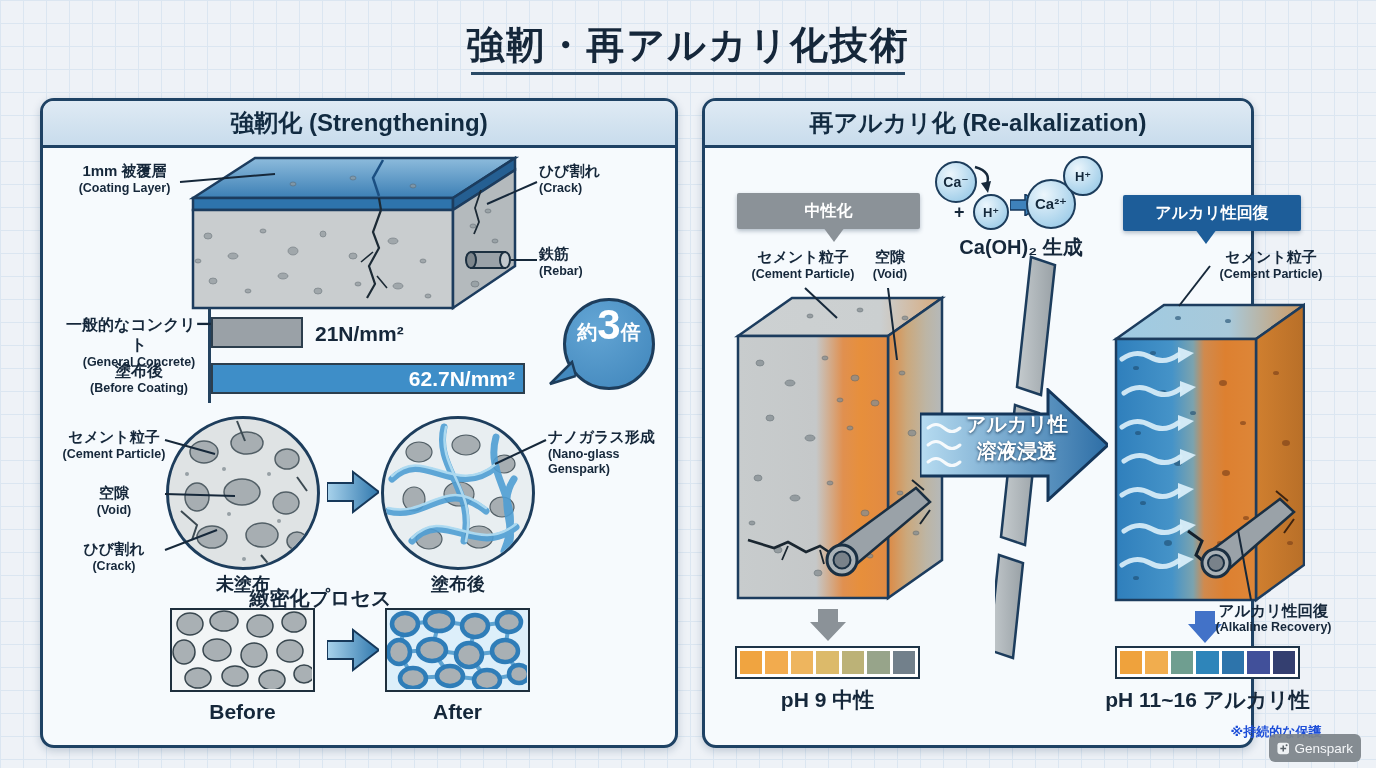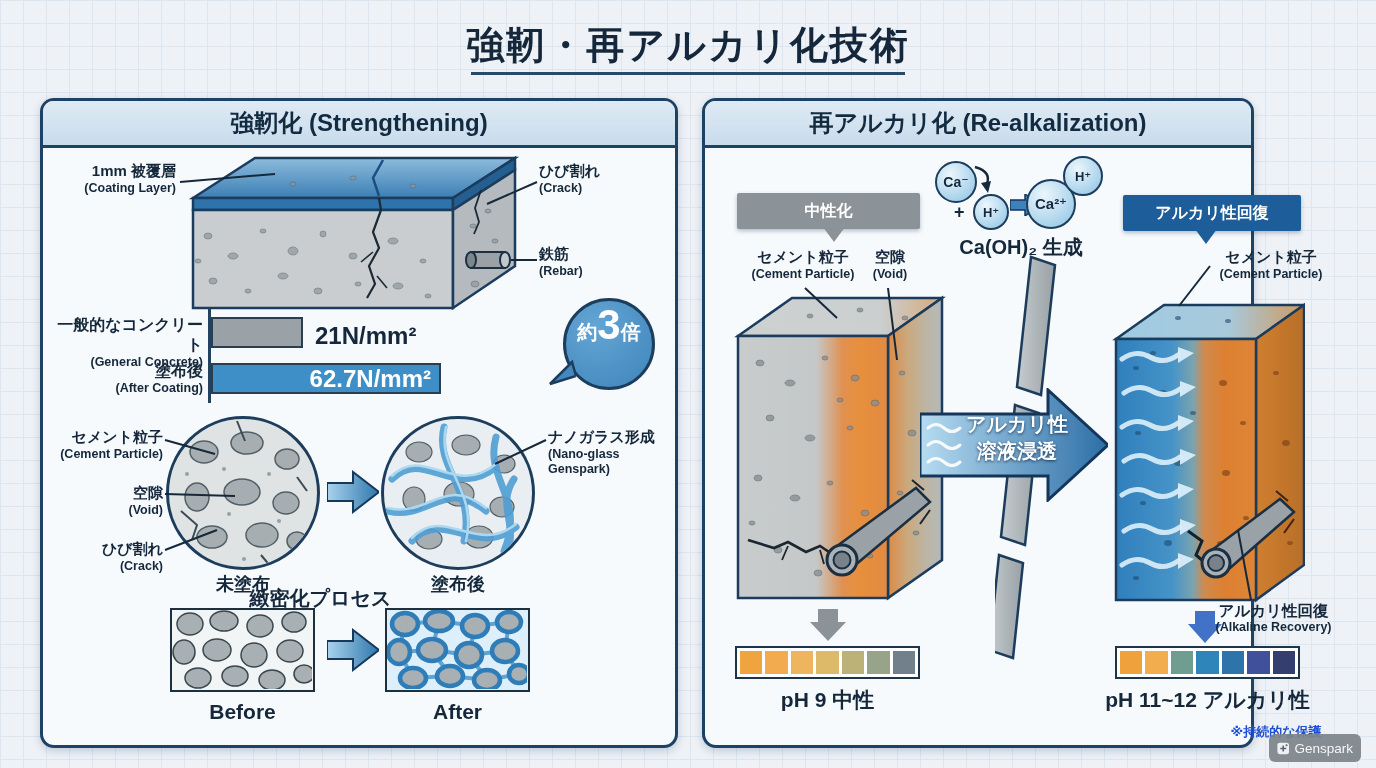--- a/index.html
+++ b/index.html
@@ -17,23 +17,23 @@
   .panel-header{height:44px;background:linear-gradient(#dfeaf4,#c8dcec);border-bottom:3px solid #1e4264;
          border-radius:10px 10px 0 0;display:flex;align-items:center;justify-content:center;
          font-size:24px;font-weight:bold;color:#122b41;text-align:right;}
   .panel-body{position:relative;width:100%;height:600px;}
   .page-title{position:absolute;top:20px;left:0;width:100%;text-align:center;
          font-size:38px;font-weight:bold;color:#15273a;letter-spacing:2px;}
   .title-underline{position:absolute;top:72px;left:471px;width:434px;height:3px;background:#2a4a66;}
   .jp{font-weight:bold;font-size:15px;line-height:1.25;}
   .en{font-weight:bold;font-size:12.5px;line-height:1.25;}
   .lbl{line-height:1.2;}
-  .bar-label{text-align:right;}
+  .bar-label{text-align:center;margin-left:11px;}
   .bar{box-sizing:border-box;border:2.5px solid #2c3e4d;}
-  .bar-value{font-weight:bold;font-size:24px;}
+  .bar-value{font-weight:bold;font-size:21px;}
   .bubble{display:flex;align-items:center;justify-content:center;color:#fff;font-weight:bold;
           font-size:16px;border-radius:2px;box-shadow:0 2px 4px rgba(20,45,75,.3);}
   .tail{width:0;height:0;border-left:11px solid transparent;border-right:11px solid transparent;}
   .big-badge{border-radius:50%;background:radial-gradient(circle at 35% 30%,#63a5d4,#3f85bb);
           border:3.5px solid #1d3d5c;color:#fff;display:flex;align-items:baseline;justify-content:center;
           font-weight:bold;}
   .ion{border-radius:50%;border:2.5px solid #1d3d5c;display:flex;align-items:center;justify-content:center;
           font-weight:bold;color:#14293c;background:radial-gradient(circle at 35% 30%,#ecf6fc,#8cc3e4);
           box-sizing:border-box;}
   .ph-bar{display:flex;gap:3px;padding:3px;background:#fff;border:2.5px solid #1e3448;box-sizing:border-box;}
@@ -133,23 +133,23 @@
     <div class="a" style="left:165px;top:160px;width:3px;height:95px;background:#23425f;"></div>
     <div class="a lbl bar-label" style="left:10px;top:167px;width:150px;">
       <div class="jp" style="font-size:16px;">一般的なコンクリート</div>
       <div class="en">(General Concrete)</div>
     </div>
     <div class="a bar" style="left:168px;top:169px;width:92px;height:31px;background:#9aa1a7;"></div>
     <div class="a bar-value" style="left:272px;top:174px;">21N/mm²</div>
 
     <div class="a lbl bar-label" style="left:10px;top:213px;width:150px;">
       <div class="jp" style="font-size:16px;">塗布後</div>
-      <div class="en">(After Coating)</div>
-    </div>
-    <div class="a bar" style="left:168px;top:215px;width:230px;height:31px;background:#3e8ec8;display:flex;align-items:center;justify-content:flex-end;padding-right:8px;">
+      <div class="en">(Before Coating)</div>
+    </div>
+    <div class="a bar" style="left:168px;top:215px;width:314px;height:31px;background:#3e8ec8;display:flex;align-items:center;justify-content:flex-end;padding-right:8px;">
       <span class="bar-value" style="color:#fff;">62.7N/mm²</span>
     </div>
 
     <div class="a big-badge" style="left:520px;top:150px;width:86px;height:86px;">
       <span style="font-size:20px;">約</span>
         <span style="font-size:42px;">3</span>
         <span style="font-size:20px;">倍</span>
     </div>
     <svg class="a" style="left:505px;top:212px;" width="28" height="26">
       <polygon points="2,24 24,2 28,16" fill="#4389bf" stroke="#1d3d5c" stroke-width="2.5"></polygon>
@@ -547,21 +547,21 @@
 
     <div class="a ph-bar" style="left:410px;top:498px;width:185px;height:33px;">
         <div class="ph-seg" style="background: rgb(239, 162, 60);"></div>
         <div class="ph-seg" style="background: rgb(241, 173, 78);"></div>
         <div class="ph-seg" style="background: rgb(111, 158, 144);"></div>
         <div class="ph-seg" style="background: rgb(46, 133, 186);"></div>
         <div class="ph-seg" style="background: rgb(45, 116, 171);"></div>
         <div class="ph-seg" style="background: rgb(65, 80, 154);"></div>
         <div class="ph-seg" style="background: rgb(52, 63, 112);"></div>
       </div>
-    <div class="a big-caption" style="left:385px;top:538px;width:235px;">pH 11~12 アルカリ性</div>
+    <div class="a big-caption" style="left:385px;top:538px;width:235px;">pH 11~16 アルカリ性</div>
 
     <div class="a" style="left:512px;top:575px;width:118px;text-align:center;font-size:13px;font-weight:bold;color:#1d4ed8;">※持続的な保護</div>
   </div>
 </div>
 
 <div class="watermark">
   <svg width="15" height="15" viewBox="0 0 15 15">
     <rect x="0.5" y="0.5" width="14" height="14" rx="3" fill="#eef1f3"></rect>
     <path d="M7.5,4 v7 M4,7.5 h7" stroke="#5a6268" stroke-width="1.8"></path>
     <circle cx="11.5" cy="3.5" r="1.2" fill="#5a6268"></circle>

